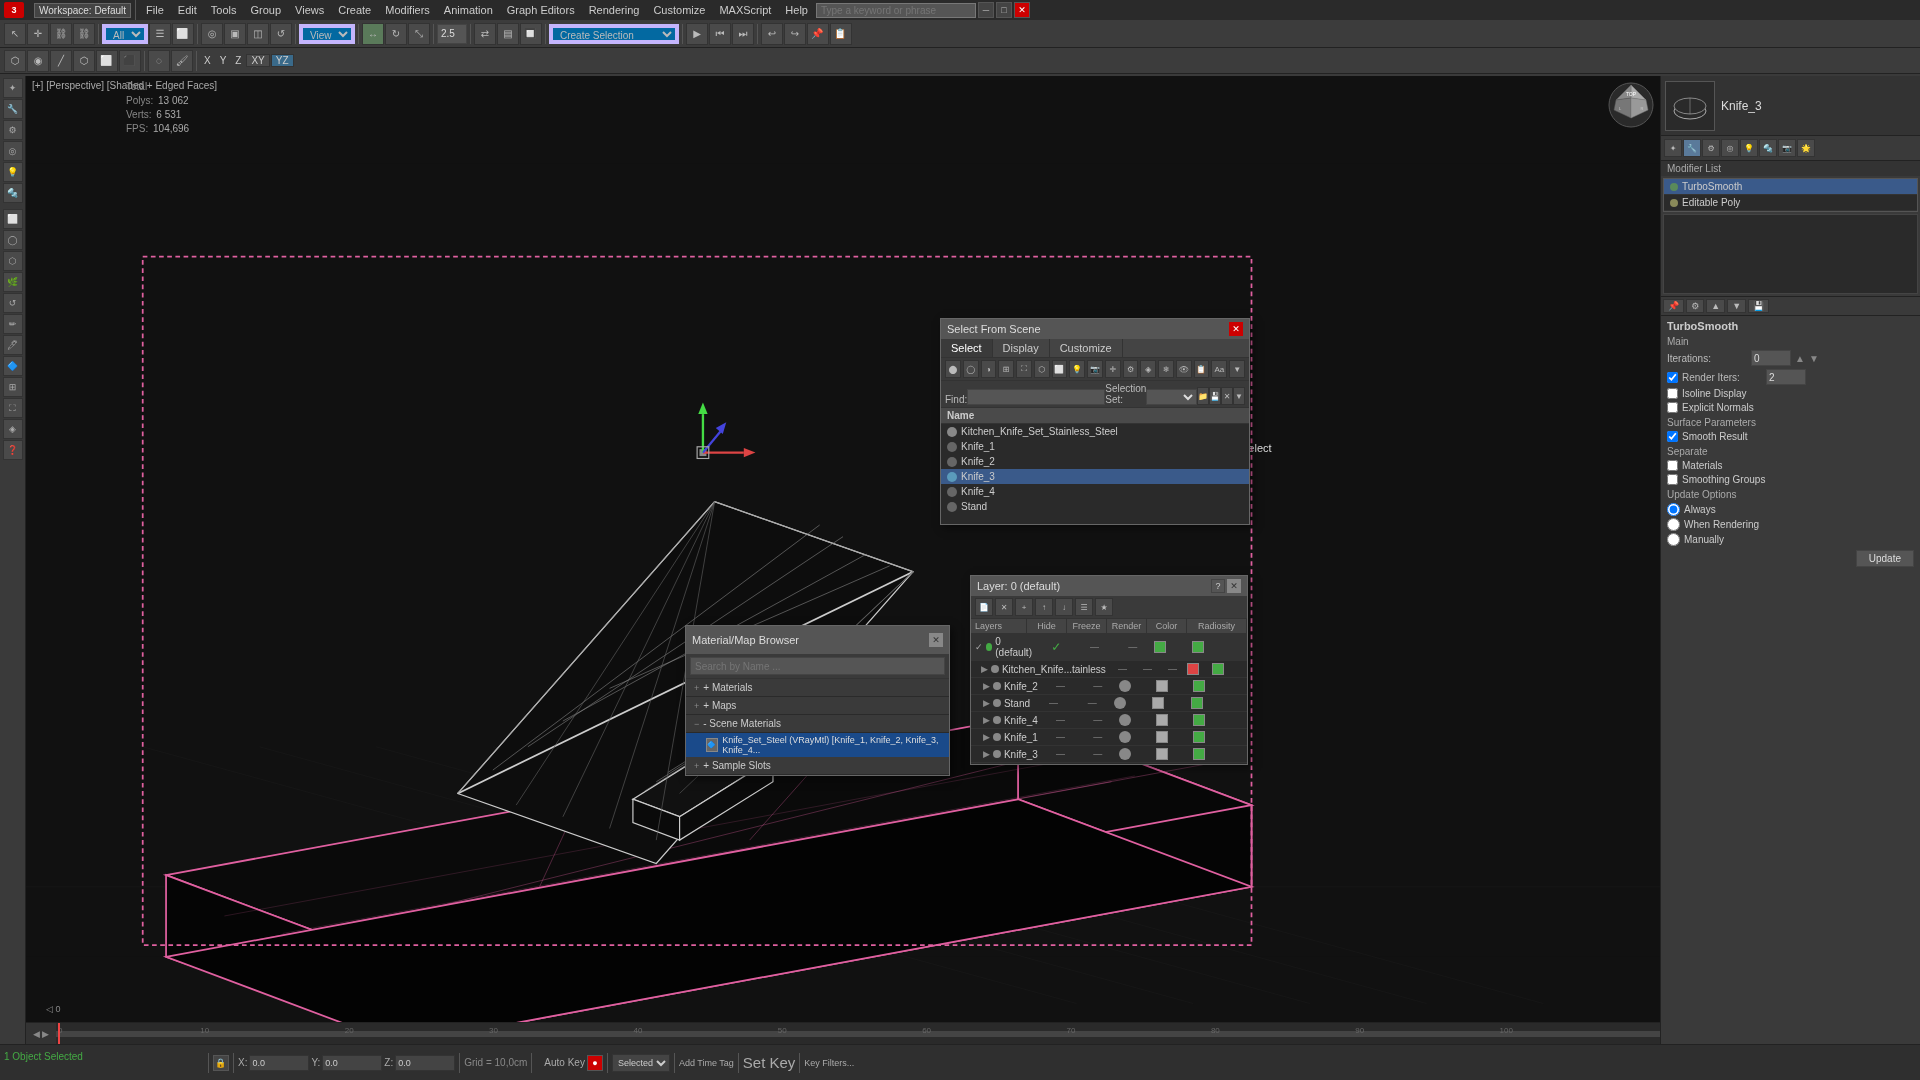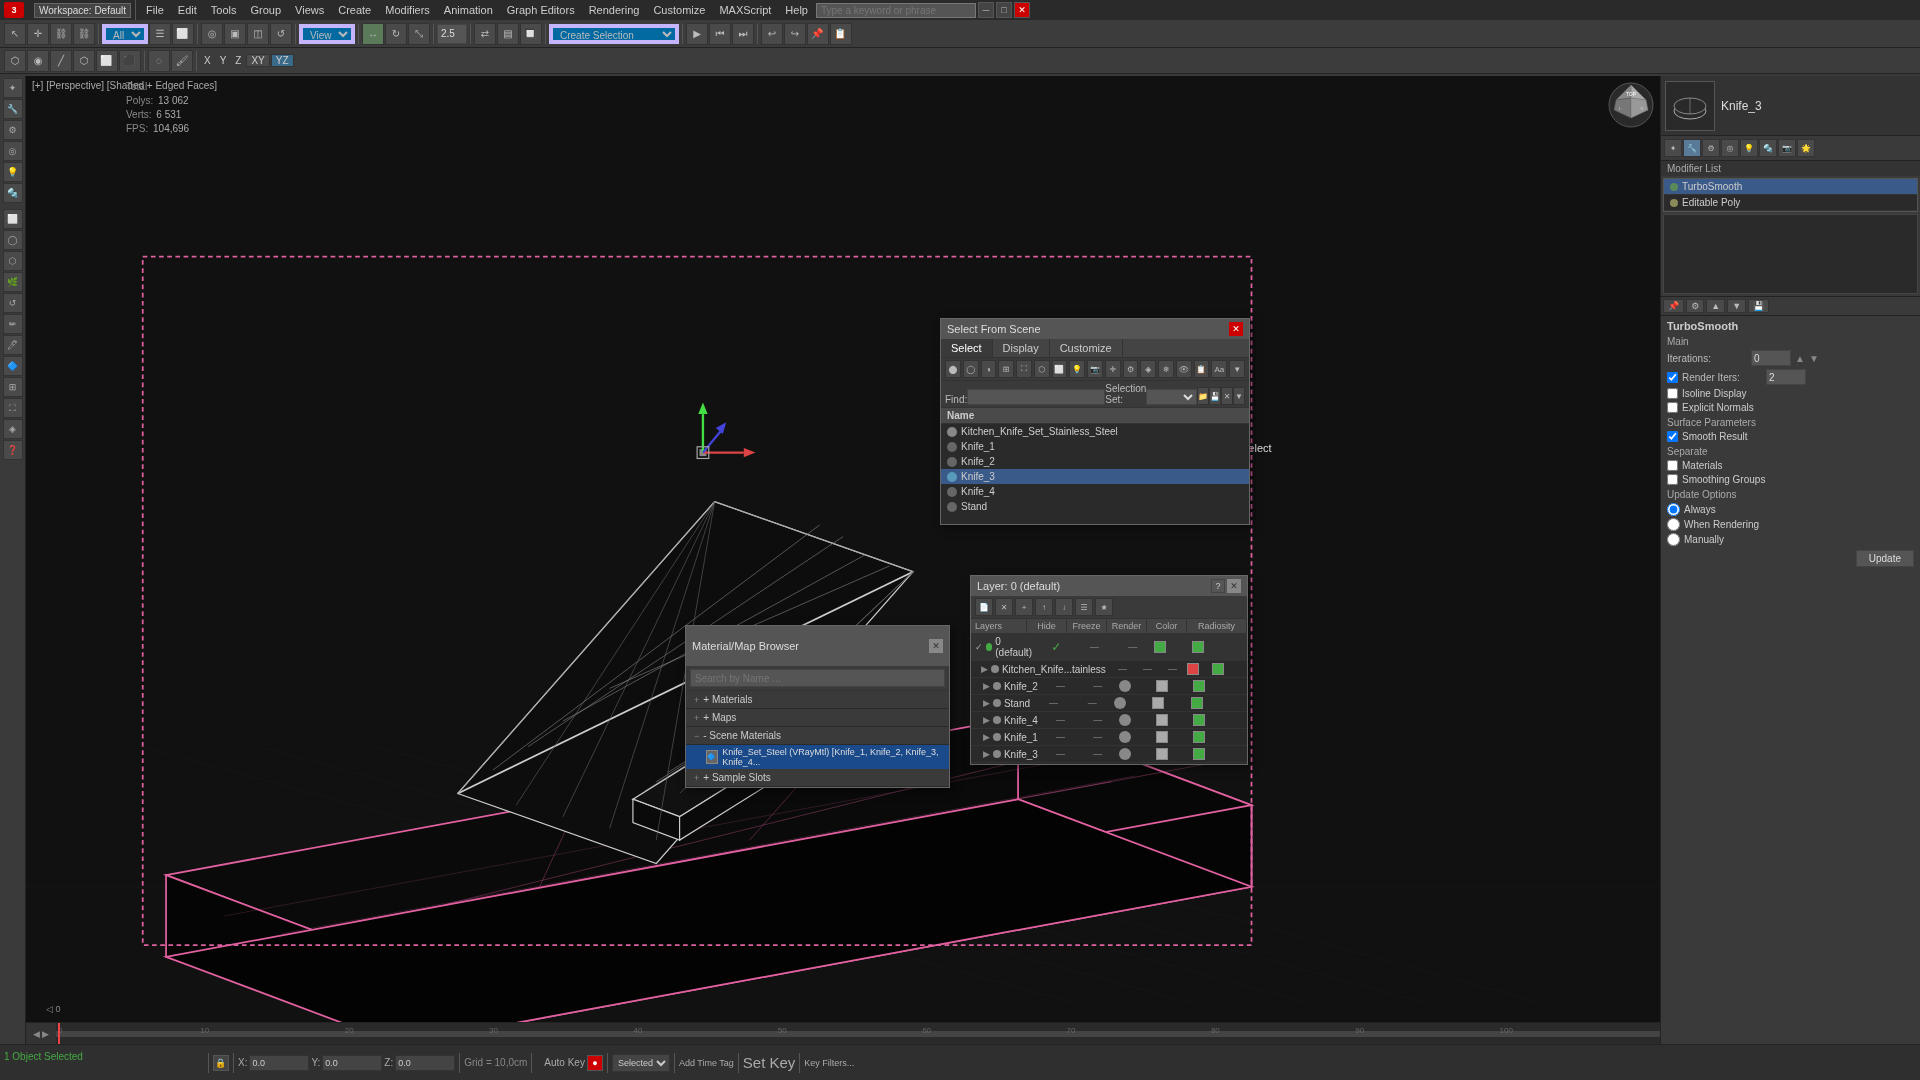--- a/index.html
+++ b/index.html
@@ -566,21 +566,21 @@
       left: 685px;
       top: 625px;
       width: 265px;
       background: #3a3a3a;
       border: 1px solid #666;
       box-shadow: 3px 3px 8px rgba(0,0,0,0.5);
       z-index: 100;
     }
     .mb-titlebar {
       background: #555;
-      padding: 13px 6px;
+      padding: 7px 6px;
       display: flex;
       justify-content: space-between;
       align-items: center;
       font-size: 11px;
       color: #ddd;
     }
     .mb-close {
       width: 14px;
       height: 14px;
       background: #888;

